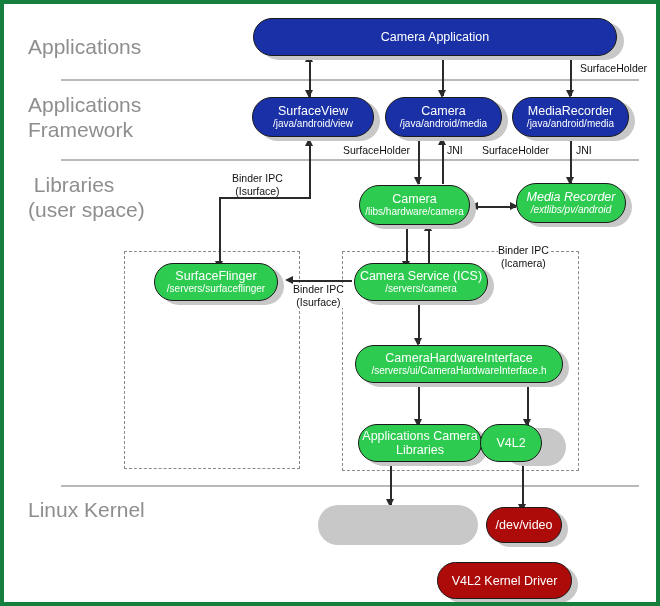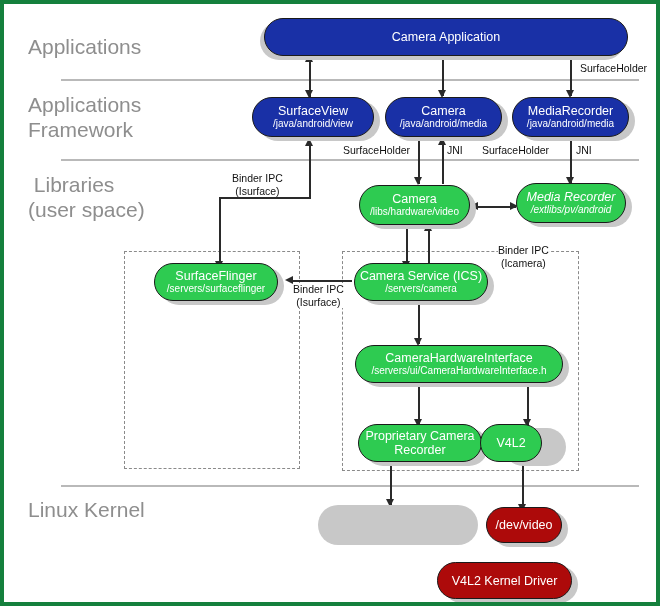--- a/index.html
+++ b/index.html
@@ -112,21 +112,21 @@
   <div class="elabel" style="left:478px;top:140px;">SurfaceHolder</div>
   <div class="elabel" style="left:572px;top:140px;">JNI</div>
   <div class="elabel" style="left:228px;top:168px;">Binder IPC
 (Isurface)</div>
   <div class="elabel" style="left:289px;top:279px;">Binder IPC
 (Isurface)</div>
   <div class="elabel" style="left:494px;top:240px;">Binder IPC
 (Icamera)</div>
 
   <div class="shadow" style="left:256px;top:18px;width:364px;height:38px;border-radius:19px;"></div>
-  <div class="node blue" style="left:260px;top:14px;width:364px;height:38px;border-radius:19px;">
+  <div class="node blue" style="left:249px;top:14px;width:364px;height:38px;border-radius:19px;">
     <div class="t1">Camera Application</div>
   </div>
 
   <div class="shadow" style="left:254px;top:97px;width:122px;height:40px;border-radius:20px;"></div>
   <div class="node blue" style="left:248px;top:93px;width:122px;height:40px;border-radius:20px;">
     <div class="t1">SurfaceView</div>
     <div class="t2">/java/android/view</div>
   </div>
 
   <div class="shadow" style="left:387px;top:97px;width:117px;height:40px;border-radius:20px;"></div>
@@ -137,21 +137,21 @@
 
   <div class="shadow" style="left:514px;top:97px;width:117px;height:40px;border-radius:20px;"></div>
   <div class="node blue" style="left:508px;top:93px;width:117px;height:40px;border-radius:20px;">
     <div class="t1">MediaRecorder</div>
     <div class="t2">/java/android/media</div>
   </div>
 
   <div class="shadow" style="left:361px;top:185px;width:111px;height:40px;border-radius:20px;"></div>
   <div class="node green" style="left:355px;top:181px;width:111px;height:40px;border-radius:20px;">
     <div class="t1">Camera</div>
-    <div class="t2">/libs/hardware/video</div>
+    <div class="t2">/libs/hardware/camera</div>
   </div>
 
   <div class="shadow" style="left:518px;top:183px;width:110px;height:40px;border-radius:20px;"></div>
   <div class="node green" style="left:512px;top:179px;width:110px;height:40px;border-radius:20px;font-style:italic;">
     <div class="t1">Media Recorder</div>
     <div class="t2">/extlibs/pv/android</div>
   </div>
 
   <div class="shadow" style="left:156px;top:263px;width:124px;height:38px;border-radius:19px;"></div>
   <div class="node green" style="left:150px;top:259px;width:124px;height:38px;border-radius:19px;">
@@ -166,21 +166,21 @@
   </div>
 
   <div class="shadow" style="left:357px;top:345px;width:208px;height:38px;border-radius:19px;"></div>
   <div class="node green" style="left:351px;top:341px;width:208px;height:38px;border-radius:19px;">
     <div class="t1">CameraHardwareInterface</div>
     <div class="t2">/servers/ui/CameraHardwareInterface.h</div>
   </div>
 
   <div class="shadow" style="left:360px;top:424px;width:124px;height:38px;border-radius:19px;"></div>
   <div class="node green" style="left:354px;top:420px;width:124px;height:38px;border-radius:19px;">
-    <div class="t1 wrap" style="width:116px;">Proprietary Camera Recorder</div>
+    <div class="t1 wrap" style="width:116px;">Applications Camera Libraries</div>
   </div>
 
   <div class="shadow" style="left:500px;top:424px;width:62px;height:38px;border-radius:19px;"></div>
   <div class="node green" style="left:476px;top:420px;width:62px;height:38px;border-radius:19px;">
     <div class="t1">V4L2</div>
   </div>
 
   <div class="shadow" style="left:314px;top:501px;width:160px;height:40px;border-radius:20px;"></div>
 
   <div class="shadow" style="left:488px;top:507px;width:76px;height:36px;border-radius:18px;"></div>

